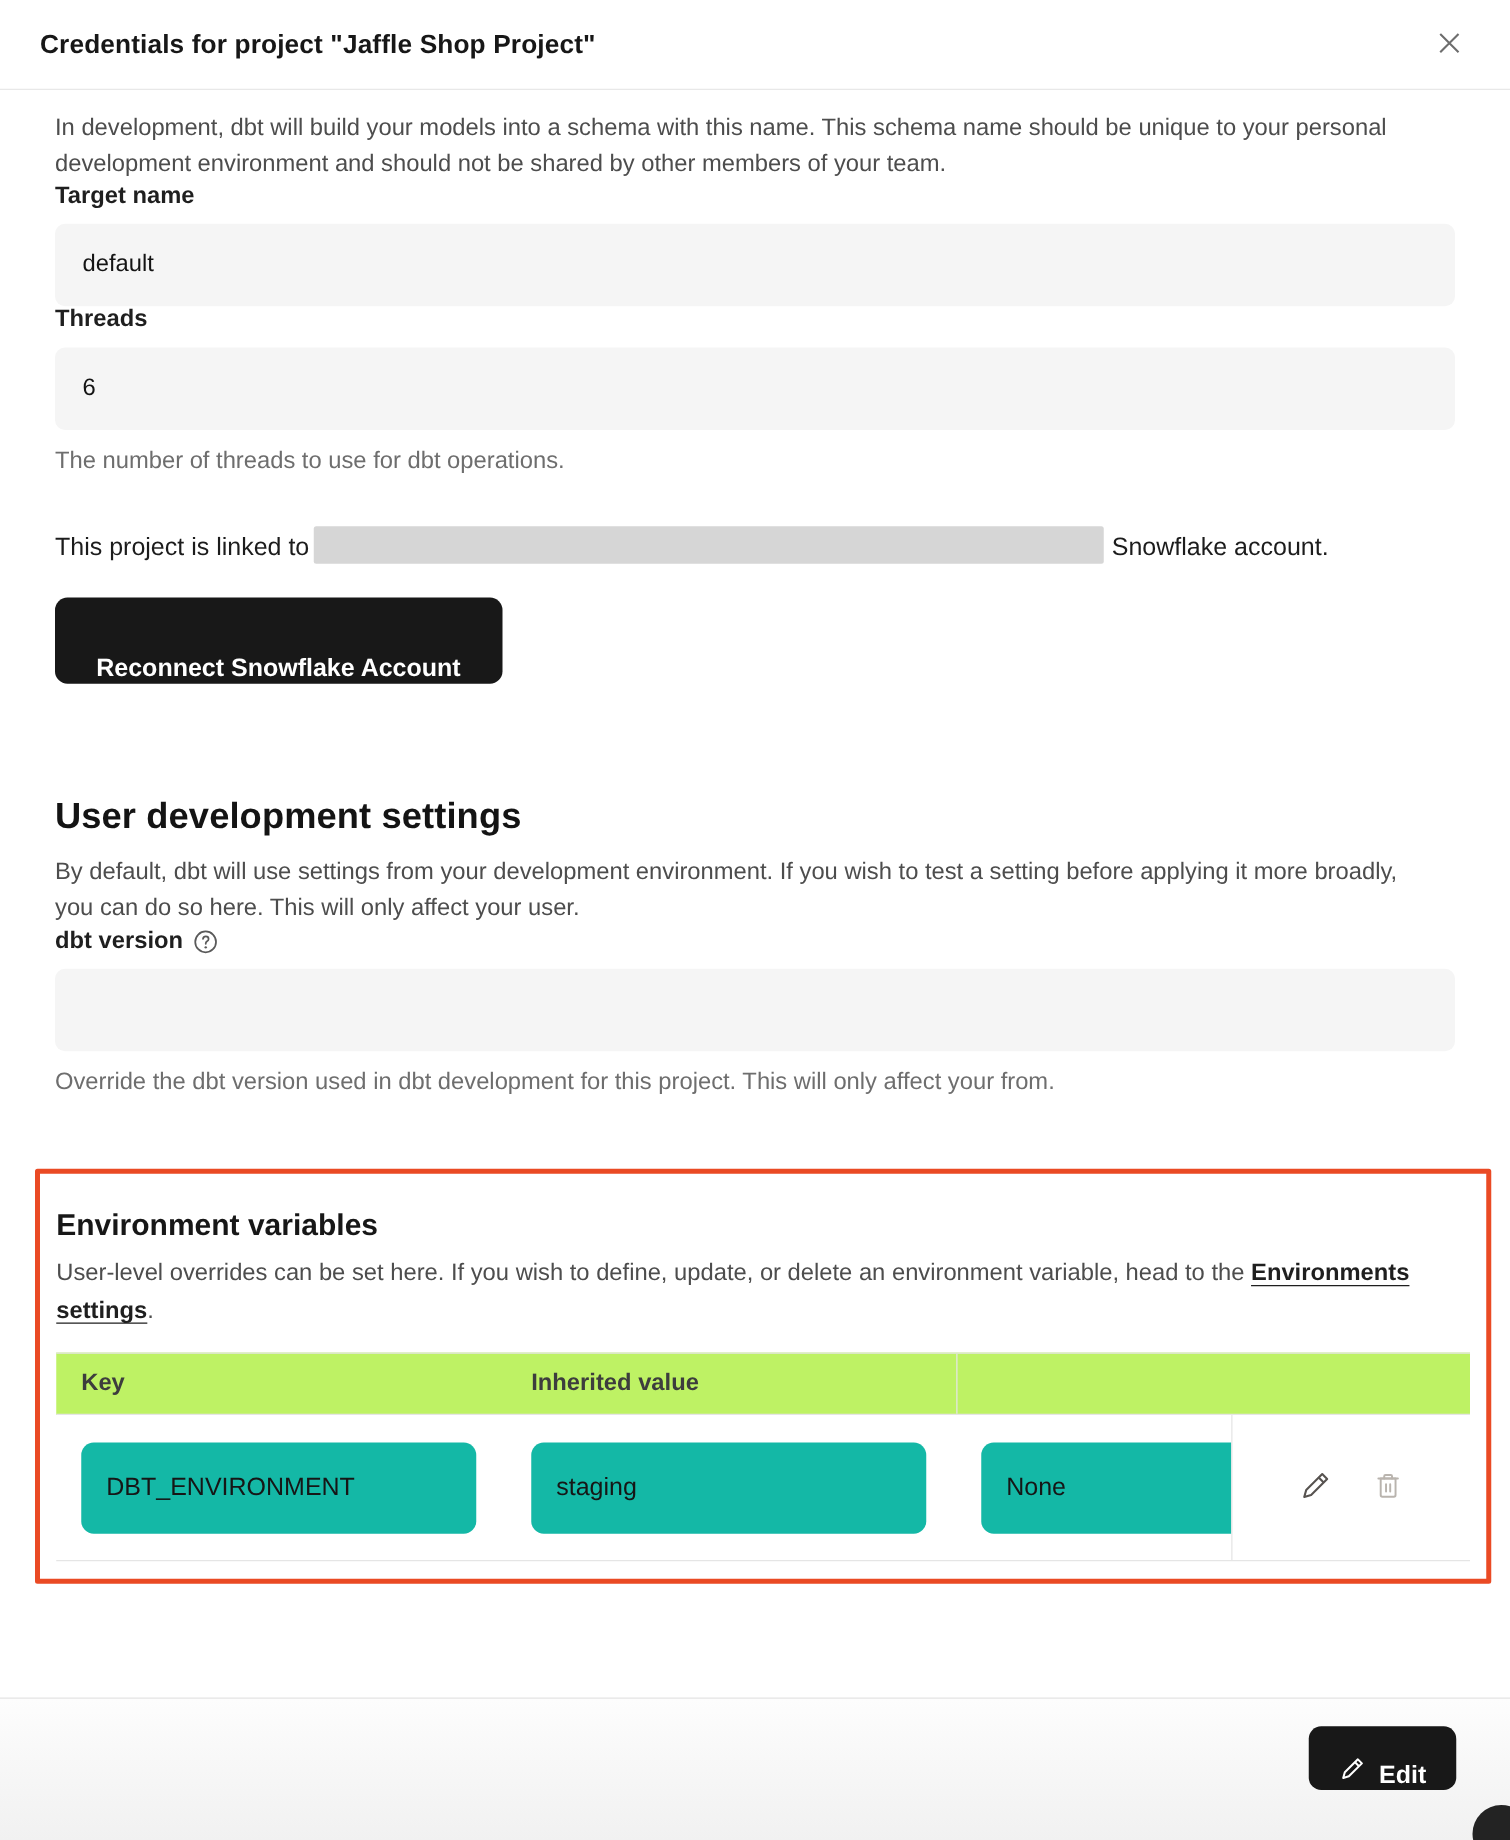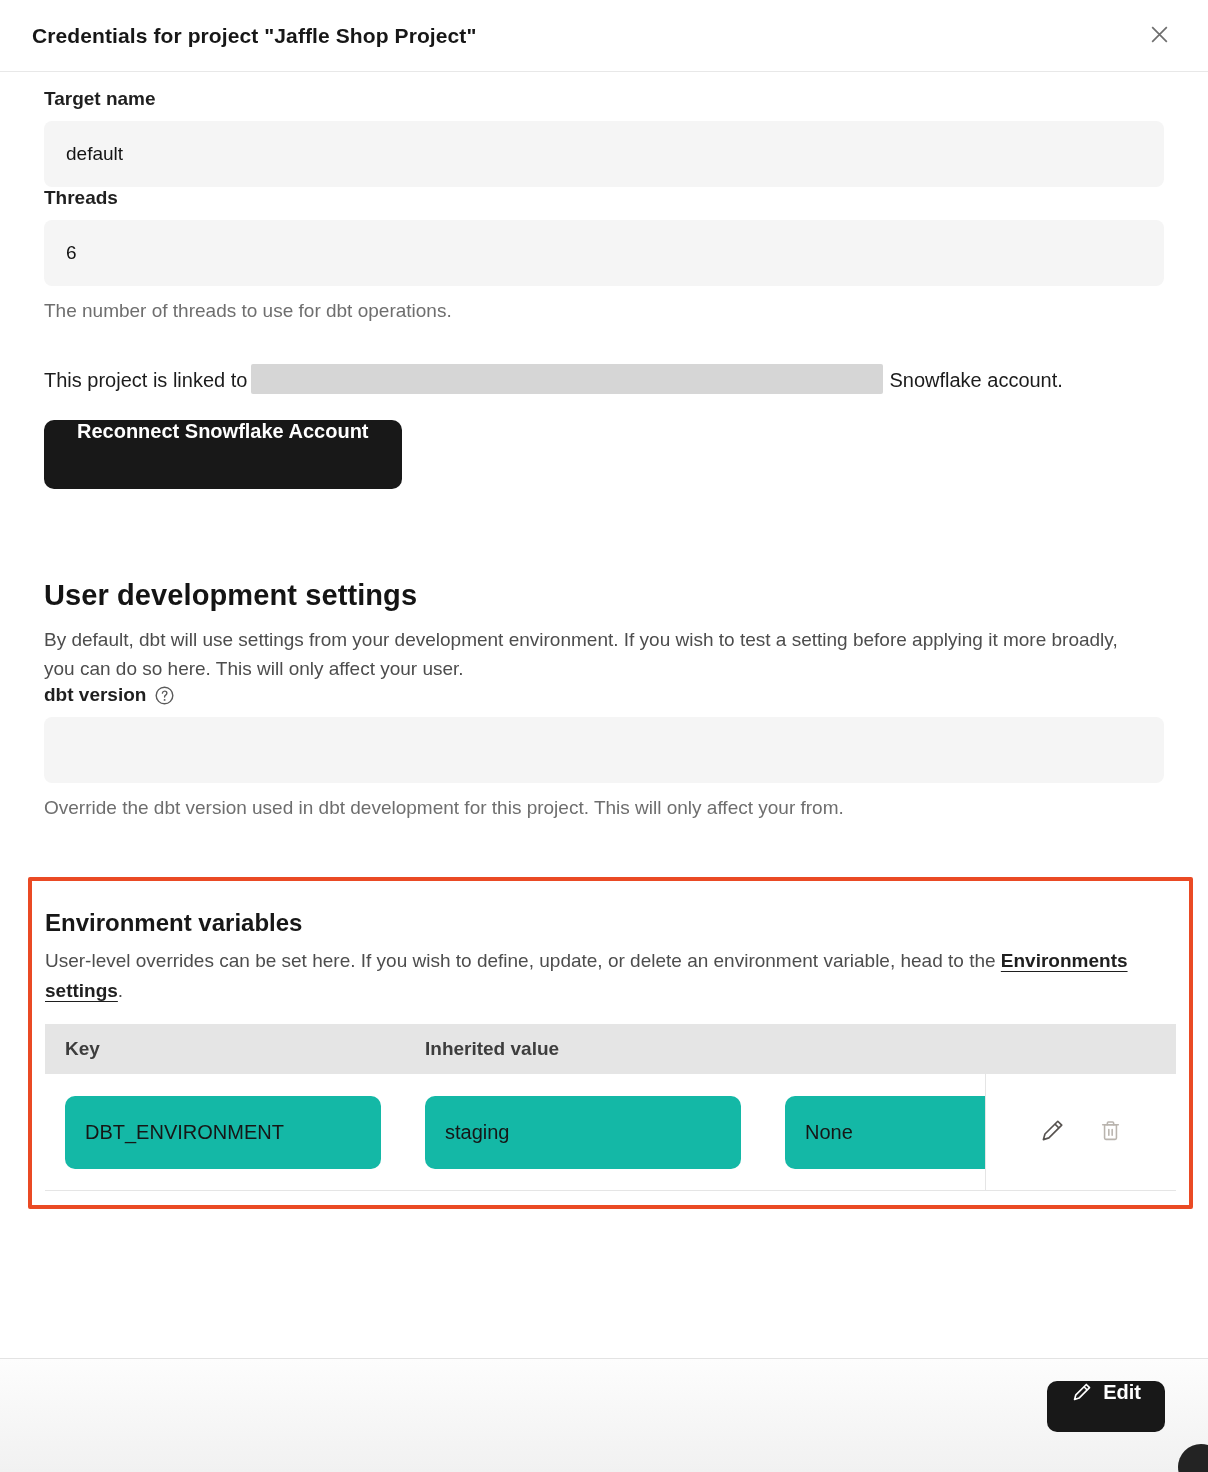--- a/index.html
+++ b/index.html
@@ -83,21 +83,21 @@
     width: 632px;
     height: 30px;
     background: #d6d6d6;
     border-radius: 2px;
     vertical-align: -7px;
     margin: 0 6px 0 4px;
   }
 
   .btn-dark {
     display: inline-flex;
-    align-items: flex-start;
+    align-items: flex-end;
     gap: 10px;
     background: #181818;
     color: #ffffff;
     border: none;
     border-radius: 10px;
     font-size: 20px;
     font-weight: 700;
     font-family: inherit;
     cursor: pointer;
   }
@@ -145,21 +145,21 @@
     text-underline-offset: 4px;
     cursor: pointer;
   }
 
   .env-table { margin-top: 18px; width: 100%; }
   .tbl-row {
     display: grid;
     grid-template-columns: 360px 360px 220px 1fr;
   }
   .tbl-head {
-    background: #e5e5e5;
+    background: #bef264;
     border-top: 1px solid #e5e5e5;
     border-bottom: 1px solid #e5e5e5;
     height: 50px;
   }
   .th-cell {
     display: flex;
     align-items: center;
     padding-left: 20px;
     font-size: 19px;
     font-weight: 600;
@@ -233,20 +233,21 @@
     <span>
       <svg width="27" height="27" viewBox="0 0 24 24">
           <path d="M5.5 5.5 L18.5 18.5 M18.5 5.5 L5.5 18.5" stroke="#6e6e6e" stroke-width="1.5" fill="none"></path>
         </svg>
     </span>
   </button>
 </div>
 
 <div class="content">
 
+  <p class="para">In development, dbt will build your models into a schema with this name. This schema name should be unique to your personal development environment and should not be shared by other members of your team.</p>
 
   <div class="field-label">Target name</div>
   <div class="text-input">
     <span>default</span>
   </div>
 
   <div class="field-label">Threads</div>
   <div class="text-input">
     <span>6</span>
   </div>

